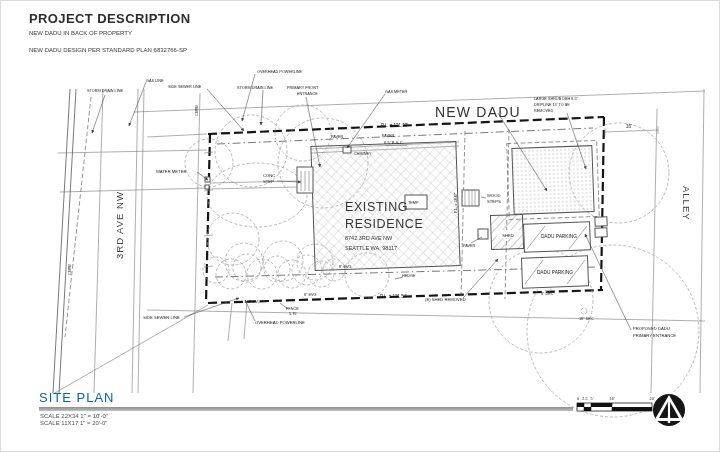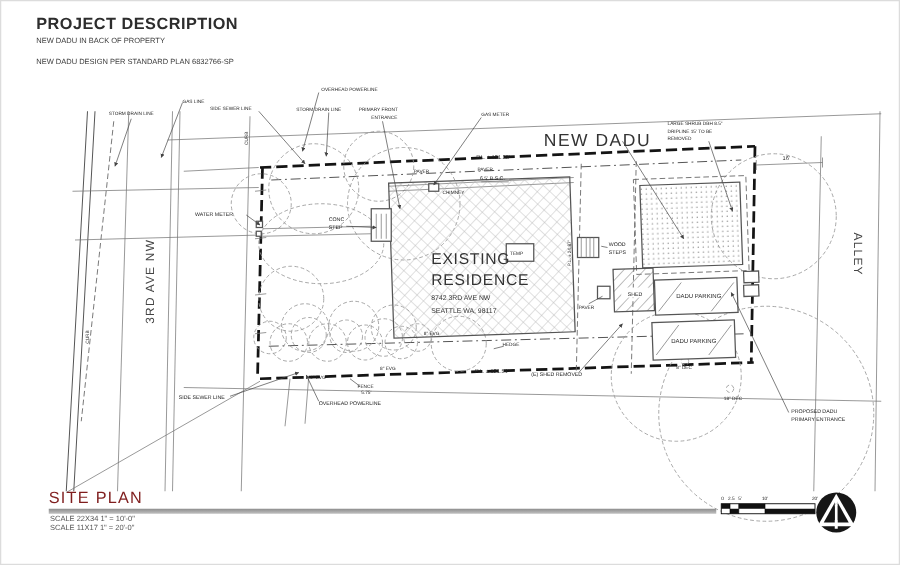--- a/index.html
+++ b/index.html
@@ -1,21 +1,21 @@
 <!DOCTYPE html>
 <html><head>
 <meta charset="utf-8">
 <style>
   html,body{margin:0;padding:0;background:#fff;}
   .page{position:relative;width:720px;height:452px;background:#fff;border:1px solid #dcdcdc;
         box-sizing:border-box;font-family:"Liberation Sans",sans-serif;overflow:hidden;}
   .abs{position:absolute;}
   .hdr-title{font-size:13px;font-weight:700;color:#2d2d2d;letter-spacing:.4px;text-align:center;}
   .hdr-sub{font-size:6px;color:#3a3a3a;line-height:8px;}
-  .footer-title{font-size:13px;font-weight:400;color:#7f1d1d;letter-spacing:1px;}
+  .footer-title{font-size:13px;font-weight:400;color:#0369a1;letter-spacing:1px;}
   .footer-bar{background:linear-gradient(#8d8d8d,#c0c0c0);height:4px;}
   .scale-note{font-size:6px;color:#555;line-height:7px;}
   svg text{font-family:"Liberation Sans",sans-serif;}
   svg .t4{font-size:4.2px;fill:#1e1e1e;}
   svg .t38{font-size:3.8px;fill:#1e1e1e;}
   svg .t5{font-size:4.8px;fill:#1e1e1e;}
   svg .dim{font-size:4.5px;fill:#222;}
   svg .big{font-size:14px;fill:#333;letter-spacing:1.2px;}
   svg .med{font-size:12.5px;fill:#333;letter-spacing:.6px;}
   svg .addr{font-size:5.5px;fill:#333;}

